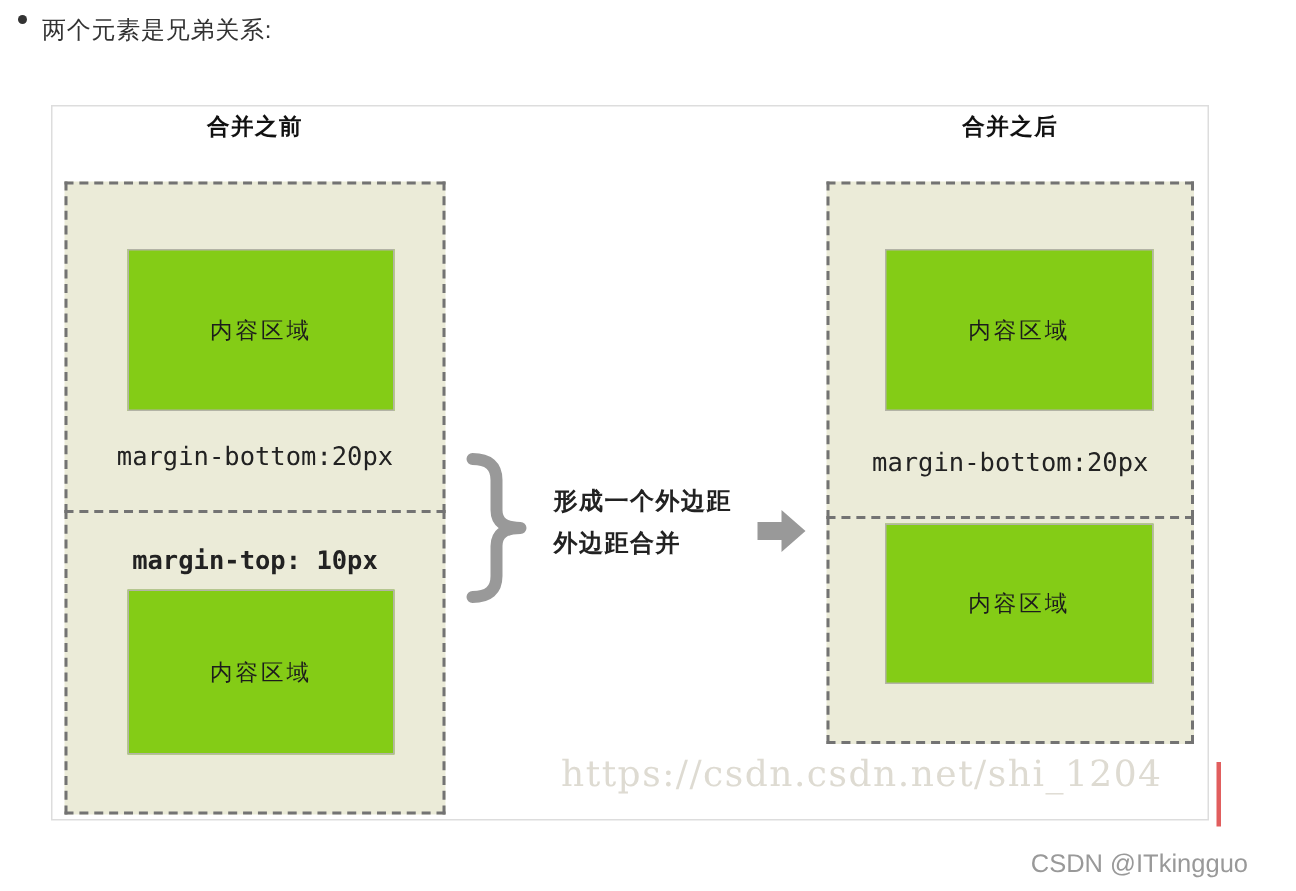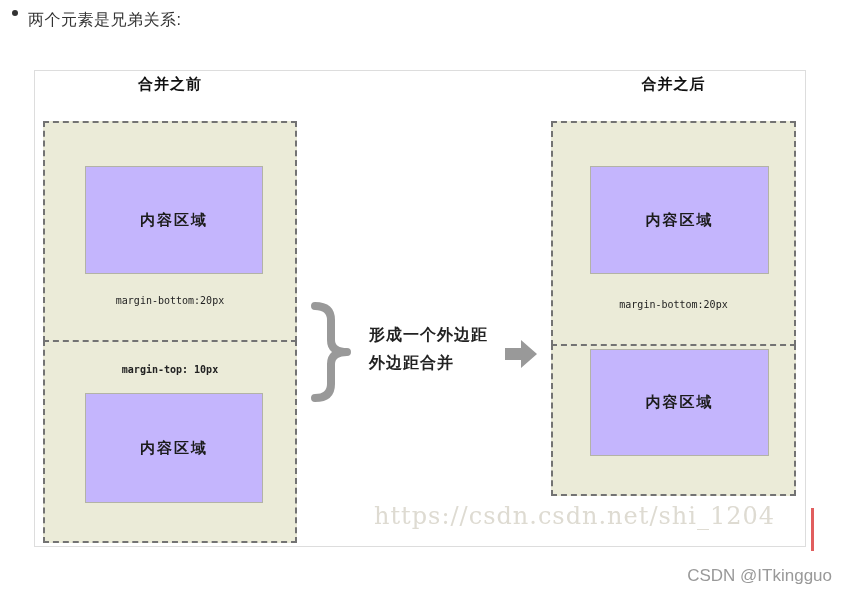--- a/index.html
+++ b/index.html
@@ -22,31 +22,31 @@
   .title-after  { left:516px; width:245px; }
 
   
   .dash-box { position:absolute; background:#ebebd8; border:2px dashed #737373; }
   .before-box1 { left:8px;   top:50px;  width:254px; height:221px; }
   .before-box2 { left:8px;   top:269px; width:254px; height:203px; }
   .after-box1  { left:516px; top:50px;  width:245px; height:225px; }
   .after-box2  { left:516px; top:273px; width:245px; height:152px; }
 
   
-  .content-box { position:absolute; background:#c4b5fd; border:1px solid #b3b3a6;
+  .content-box { position:absolute; background:#84cc16; border:1px solid #b3b3a6;
                  display:flex; align-items:center; justify-content:center;
-                 font-size:15px; font-weight:bold; color:#1c1c1c; letter-spacing:2px; }
+                 font-size:15px; font-weight:normal; color:#1c1c1c; letter-spacing:2px; }
   .before-content1 { left:40px; top:43px;  width:178px; height:108px; }
   .before-content2 { left:40px; top:51px;  width:178px; height:110px; }
   .after-content1  { left:37px; top:43px;  width:179px; height:108px; }
   .after-content2  { left:37px; top:3px;   width:179px; height:107px; }
 
   
   .margin-label { position:absolute; left:0; width:100%; text-align:center;
-                  font-family:"DejaVu Sans Mono", monospace; font-size:10px;
+                  font-family:"DejaVu Sans Mono", monospace; font-size:17px;
                   color:#222222; letter-spacing:0px; }
   .label-mb1 { top:172px; }
   .label-mt  { top:22px;font-weight:bold;  }
   .label-mb2 { top:176px; }
 
   
   .brace-wrap { position:absolute; left:274px; top:231px; width:46px; height:100px; }
   .mid-note { position:absolute; left:334px; top:250px; font-size:16px; font-weight:bold;
               color:#222222; line-height:28px; letter-spacing:1px; }
   .arrow-wrap { position:absolute; left:469px; top:266px; width:34px; height:34px; }

